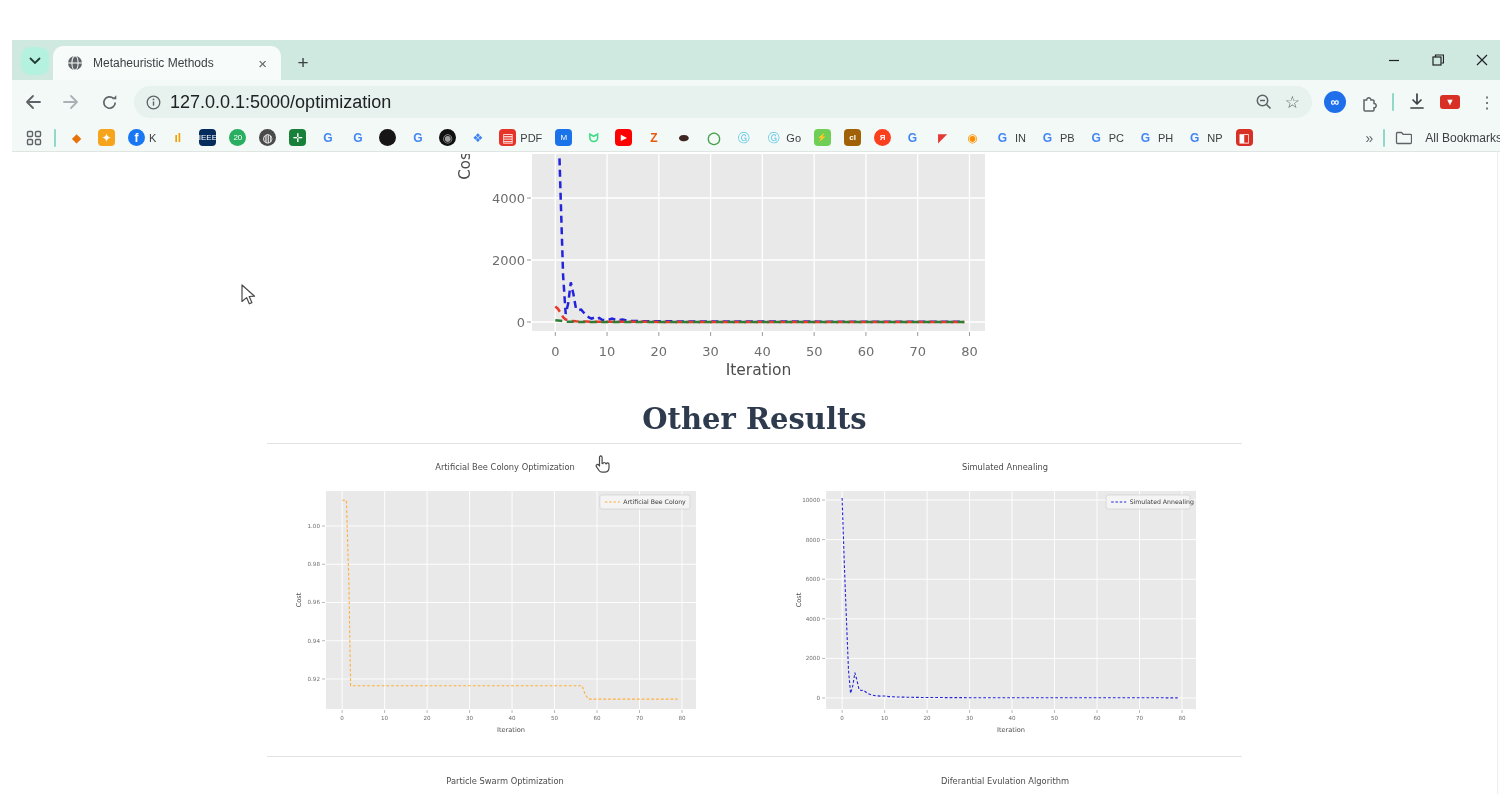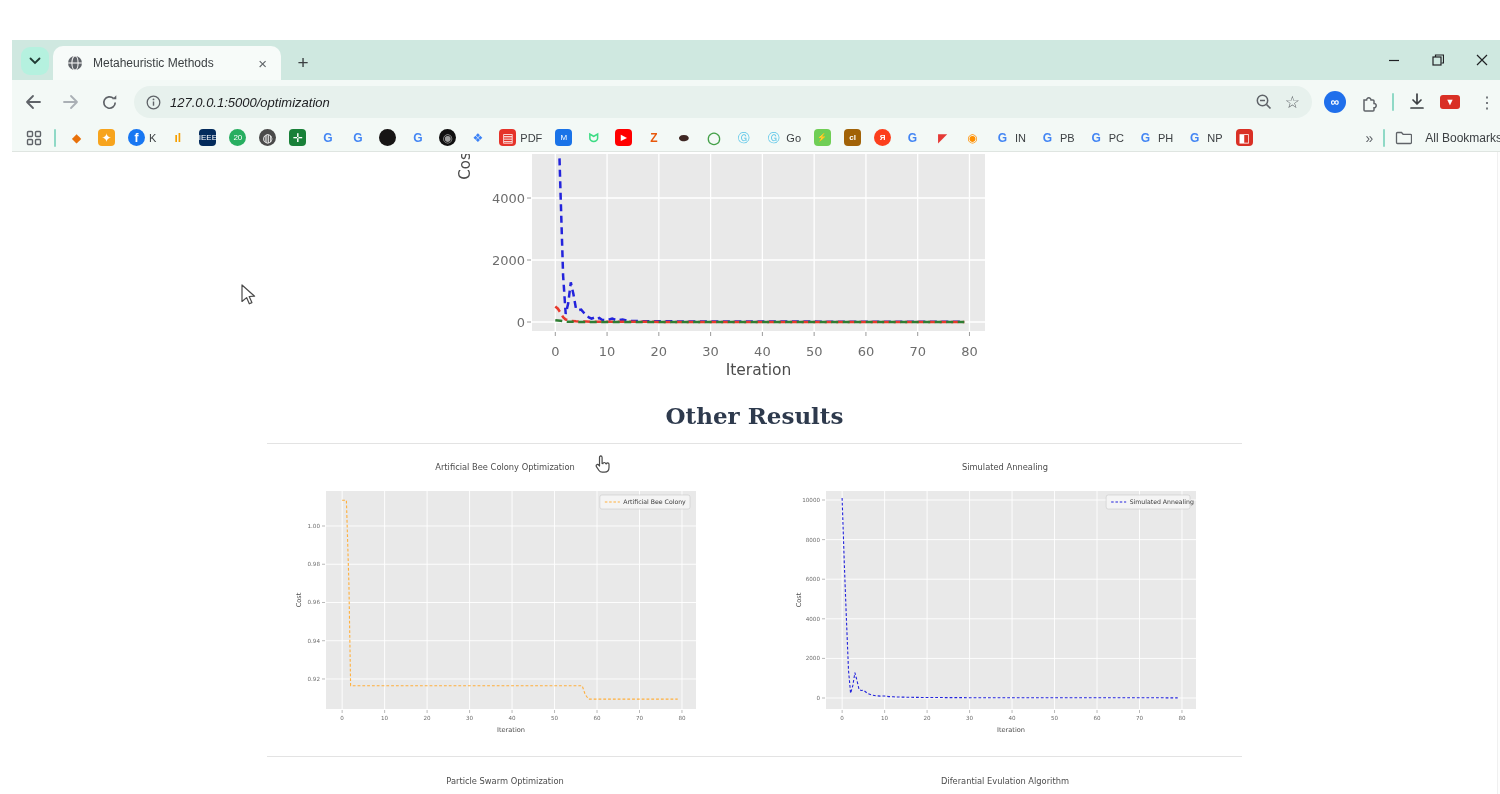--- a/index.html
+++ b/index.html
@@ -25,21 +25,21 @@
   .win-btn { width:44px; height:40px; display:flex; align-items:center;
              justify-content:center; color:#202124; cursor:pointer; }
 
   .toolbar { position:relative; height:44px; background:#f3f9f6; display:flex;
              align-items:center; }
   .nav-btn { width:34px; height:34px; display:flex; align-items:center;
              justify-content:center; margin-left:4px; border-radius:50%; cursor:pointer; }
   .url-pill { position:relative; margin-left:8px; width:1178px; height:32px;
               background:#e7f1ed; border-radius:16px; display:flex; align-items:center;
               padding:0 10px 0 12px; }
-  .url-text { font-size:13px; color:#202124; margin-left:9px; flex:1;font-style:italic; }
+  .url-text { font-size:18px; color:#202124; margin-left:9px; flex:1; }
   .pill-right { display:flex; align-items:center; gap:12px; margin-right:2px; }
   .ext-area { display:flex; align-items:center; margin-left:12px; gap:13px; }
   .ext-circle { width:22px; height:22px; border-radius:50%; background:#1f6feb;
                 color:#fff; font-size:12px; font-weight:bold; display:flex;
                 align-items:center; justify-content:center; cursor:pointer; }
   .vsep { width:2px; height:18px; background:#8fd9c6; border-radius:1px; }
   .kebab { font-size:16px; color:#5f6368; padding:0 6px; cursor:pointer; }
   .idm { width:20px; height:14px; background:#d93025; border-radius:3px;
          color:#fff; font-size:9px; display:flex; align-items:center;
          justify-content:center; cursor:pointer; }
@@ -64,21 +64,21 @@
   
   .content { position:absolute; left:0; top:112px; width:1485px; height:682px;
              background:#fff; overflow:hidden; }
   .chart { position:absolute; }
   #chart-big { left:440px; top:2px; }
   #chart-abc { left:278px; top:301px; }
   #chart-sa  { left:778px; top:301px; }
   #chart-pso { left:278px; top:615px; }
   #chart-de  { left:778px; top:615px; }
   .heading { position:absolute; top:250px; left:0; width:100%; text-align:center;
-             font-family:"DejaVu Serif", serif; font-size:23px; font-weight:600;
+             font-family:"DejaVu Serif", serif; font-size:29px; font-weight:600;
              color:#2e3a4d; }
   .divider { position:absolute; left:255px; width:975px; height:1px; background:#e3e3e3; }
   #divider-1 { top:291px; }
   #divider-2 { top:604px; }
 
   .cursor { position:absolute; pointer-events:none; }
   #cursor-arrow { left:228px; top:132px; }
   #cursor-hand  { left:579px; top:302px; }
 
   

